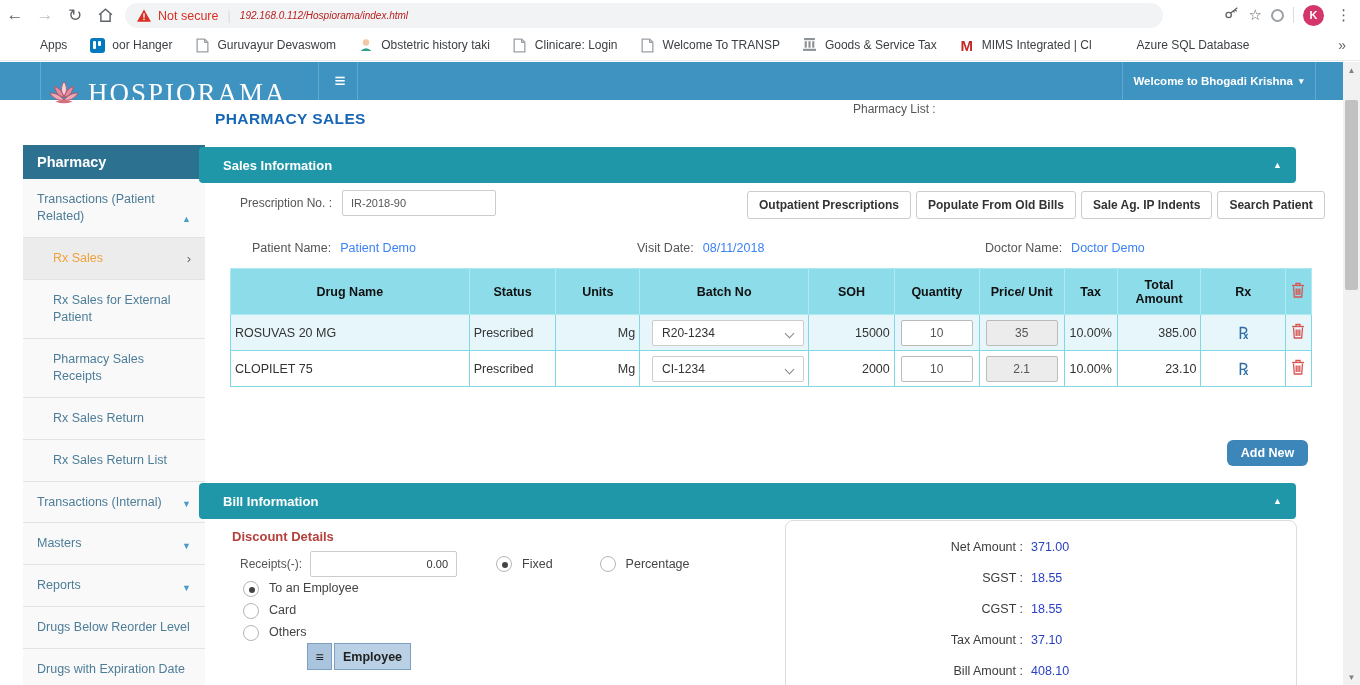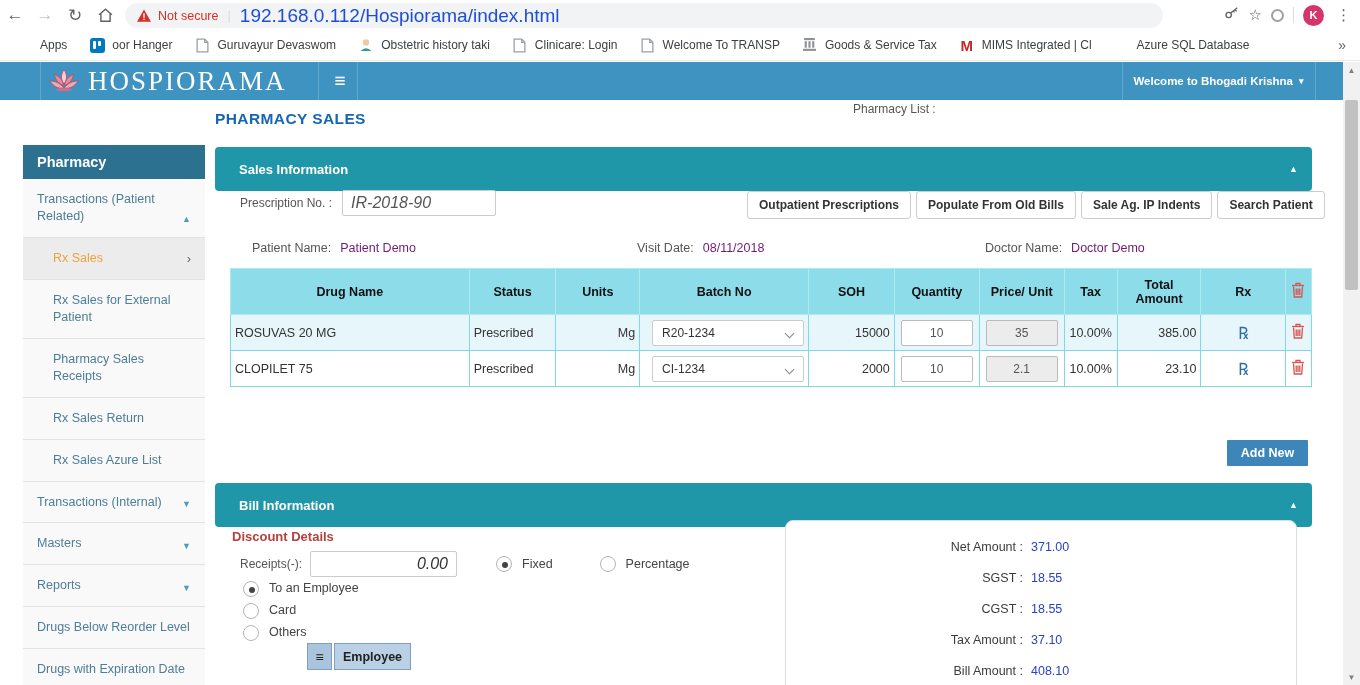--- a/index.html
+++ b/index.html
@@ -8,21 +8,21 @@
   #screen { position:relative; width:1360px; height:685px; overflow:hidden; background:#fff; }
 
   
   .chrome-top { position:absolute; top:0; left:0; width:1360px; height:30px; background:#fff; display:flex; align-items:center; }
   .nav-ic { width:30px; height:26px; display:flex; align-items:center; justify-content:center; font-size:17px; color:#5f6368; cursor:pointer; }
   .nav-ic.disabled { color:#bdc1c6; }
   .addr-pill { position:absolute; left:125px; top:3px; width:1038px; height:25px; background:#f1f3f4; border-radius:13px; display:flex; align-items:center; padding-left:12px; font-size:12.5px; }
   .warn-tri { margin-right:7px; display:inline-flex; }
   .not-secure { color:#d93025; font-size:12.5px; }
   .addr-div { color:#dadce0; margin:0 9px; font-size:13px; }
-  .addr-url { color:#1d4ed8; font-size:19px; }
+  .addr-url { color:#b91c1c; font-size:10px;font-style:italic; }
   .chrome-right { position:absolute; right:6px; top:0; height:30px; display:flex; align-items:center; gap:9px; }
   .ext-circle { width:13px; height:13px; border:2px solid #9aa0a6; border-radius:50%; }
   .chrome-sep { width:1px; height:16px; background:#dadce0; }
   .avatar { width:21px; height:21px; border-radius:50%; background:#d4356b; color:#fff; font-size:11px; font-weight:bold; display:flex; align-items:center; justify-content:center; }
   .dots { color:#5f6368; font-size:15px; padding:0 3px; }
   .star { color:#5f6368; font-size:15px; }
 
   
   .bookmarks { position:absolute; top:30px; left:0; width:1360px; height:31px; background:#fff; border-bottom:1px solid #e8eaed; display:flex; align-items:center; padding-left:8px; gap:4px; }
   .bm { display:flex; align-items:center; gap:7px; padding:3px 9px; font-size:12px; color:#3c4043; white-space:nowrap; cursor:pointer; }
@@ -33,21 +33,21 @@
   .trello:before { content:""; position:absolute; left:3px; top:3px; width:3px; height:8px; background:#fff; border-radius:1px; }
   .trello:after { content:""; position:absolute; left:8px; top:3px; width:3px; height:5px; background:#fff; border-radius:1px; }
   .ms-grid { width:14px; height:14px; display:grid; grid-template-columns:1fr 1fr; gap:1.5px; }
   .mims-m { color:#c62828; font-weight:bold; font-size:15px; }
   .emblem { display:inline-flex; }
   .bm-more { margin-left:auto; margin-right:14px; color:#5f6368; font-size:14px; }
 
   
   .app-header { position:absolute; top:62px; left:0; width:1360px; height:38px; background:#3f93c0; }
   .hdr-sep { position:absolute; top:0; width:1px; height:38px; background:#63a9ce; }
-  .brand-wrap { position:absolute; left:48px; top:0; height:38px; display:flex; align-items:center; gap:8px; }
+  .brand-wrap { position:absolute; left:48px; top:12px; height:38px; display:flex; align-items:center; gap:8px; }
   .brand-text { font-family:"Liberation Serif", serif; color:#fdfdfd; font-size:27px; letter-spacing:2px; }
   .hamburger { position:absolute; left:325px; top:0; width:30px; height:38px; color:#fff; font-size:19px; font-weight:bold; display:flex; align-items:center; justify-content:center; cursor:pointer; }
   .welcome { position:absolute; left:1122px; top:0; width:193px; height:38px; color:#fff; font-size:11.5px; font-weight:bold; display:flex; align-items:center; justify-content:center; gap:6px; cursor:pointer; }
   .welcome .caret { font-size:9px; }
 
   
   .scrollbar { position:absolute; top:62px; right:0; width:17px; height:623px; background:#f1f1f1; }
   .sb-arrow { position:absolute; left:0; width:17px; height:16px; display:flex; align-items:center; justify-content:center; color:#7f7f7f; font-size:8px; }
   .sb-thumb { position:absolute; left:2px; top:38px; width:13px; height:190px; background:#c1c1c1; border-radius:2px; }
 
@@ -63,51 +63,51 @@
   .sidebar { position:absolute; left:23px; top:145px; width:182px; background:#f9f9f9; }
   .sidebar-hdr { background:#2d7191; color:#fff; font-size:14.5px; font-weight:bold; padding:9px 14px; }
   .side-item { position:relative; padding:12px 14px; font-size:12.5px; color:#4d7d98; border-bottom:1px solid #e3e3e3; line-height:1.35; cursor:pointer; display:flex; align-items:flex-end; }
   .side-item .lbl { flex:1; }
   .side-item .caret { color:#4a9cc6; font-size:9px; margin-left:6px; }
   .side-sub { padding-left:30px; }
   .side-active { background:#ececec; color:#f0a23c; align-items:center; }
   .side-active .arrow { color:#666; font-size:13px; }
 
   
-  .section-hdr { position:absolute; left:215px; width:1097px; height:44px; background:#2097a8; border-radius:4px; color:#fff; font-size:13px; font-weight:bold; display:flex; align-items:center; padding:0 14px 0 24px; }
+  .section-hdr { position:absolute; left:199px; width:1097px; height:36px; background:#2097a8; border-radius:4px; color:#fff; font-size:13px; font-weight:bold; display:flex; align-items:center; padding:0 14px 0 24px; }
   .section-hdr .caret { margin-left:auto; font-size:9px; cursor:pointer; }
 
   
   .presc-row { position:absolute; left:240px; top:190px; display:flex; align-items:center; gap:10px; }
   .field-label { font-size:12px; color:#555; }
-  .text-input { height:26px; border:1px solid #ccc; border-radius:2px; font-size:16px; color:#555; padding:0 8px; font-family:"Liberation Sans", sans-serif;font-style:italic; }
+  .text-input { height:26px; border:1px solid #ccc; border-radius:2px; font-size:11px; color:#555; padding:0 8px; font-family:"Liberation Sans", sans-serif; }
   .presc-input { width:154px; }
   .btn-row { position:absolute; top:191px; left:747px; display:flex; gap:5px; }
   .wbtn { height:28px; background:#fff; border:1px solid #ccc; border-radius:3px; font-size:12px; font-weight:bold; color:#333; padding:0 11px; cursor:pointer; font-family:"Liberation Sans", sans-serif; }
   .info-row { position:absolute; top:241px; left:0; width:1360px; font-size:12.5px; }
   .info-pair { position:absolute; display:flex; gap:9px; }
-  .blue-link { color:#701a75; cursor:pointer; }
+  .blue-link { color:#3b82f6; cursor:pointer; }
   .ip-label { color:#555; }
 
   
   .sales-table { position:absolute; left:230px; top:268px; width:1082px; border-collapse:collapse; border:1px solid #4ec3d6; font-size:12.5px; }
   .sales-table th { background:#8cdcea; color:#111; font-weight:bold; padding:6px 4px; border:1px solid #aee8f0; height:46px; }
   .sales-table td { border:1px solid #7fd8e6; height:36px; padding:0 4px; color:#333; }
   .row-alt td { background:#e7f6fb; }
   .td-left { text-align:left; padding-left:8px; }
   .td-right { text-align:right; padding-right:10px; }
   .td-center { text-align:center; }
   .cell-input { width:72px; height:26px; border:1px solid #bbb; border-radius:2px; text-align:center; font-size:12px; color:#555; background:#fff; font-family:"Liberation Sans", sans-serif; }
   .cell-input.dis { background:#ececec; }
   .batch-select { width:152px; margin:0 auto 0 8px; }
   .tax-val { color:#8791b5; }
   .rx-glyph { color:#2e6da4; font-size:17px; cursor:pointer; }
   .trash { display:inline-flex; cursor:pointer; }
 
-  .add-new { position:absolute; left:1227px; top:440px; width:81px; height:26px; background:#3c86ba; border:none; border-radius:1px; color:#fff; font-size:12.5px; font-weight:bold; cursor:pointer; font-family:"Liberation Sans", sans-serif; }
+  .add-new { position:absolute; left:1227px; top:440px; width:81px; height:26px; background:#3c86ba; border:none; border-radius:6px; color:#fff; font-size:12.5px; font-weight:bold; cursor:pointer; font-family:"Liberation Sans", sans-serif; }
 
   
   .disc-title { position:absolute; left:232px; top:529px; font-size:13px; font-weight:bold; color:#b5403c; }
   .disc-row { position:absolute; left:240px; top:551px; display:flex; align-items:center; }
   .disc-input { width:147px; text-align:right; margin-left:8px; color:#333; }
   .radio { width:16px; height:16px; border:1px solid #b5b5b5; border-radius:50%; background:#fff; position:relative; flex:0 0 16px; cursor:pointer; }
   .radio.sel:after { content:""; position:absolute; left:4.5px; top:4.5px; width:6px; height:6px; background:#444; border-radius:50%; }
   .radio-lbl { font-size:12.5px; color:#444; margin-left:10px; }
   .radio-pair { display:flex; align-items:center; }
   .pay-radio { position:absolute; left:243px; display:flex; align-items:flex-start; }
@@ -290,21 +290,21 @@
     <div class="side-item side-sub">
       <span class="lbl">Rx Sales for External Patient</span>
     </div>
     <div class="side-item side-sub">
       <span class="lbl">Pharmacy Sales Receipts</span>
     </div>
     <div class="side-item side-sub">
       <span class="lbl">Rx Sales Return</span>
     </div>
     <div class="side-item side-sub">
-      <span class="lbl">Rx Sales Azure List</span>
+      <span class="lbl">Rx Sales Return List</span>
     </div>
     <div class="side-item">
       <span class="lbl">Transactions (Internal)</span>
       <span class="caret">▼</span>
     </div>
     <div class="side-item">
       <span class="lbl">Masters</span>
       <span class="caret">▼</span>
     </div>
     <div class="side-item">

